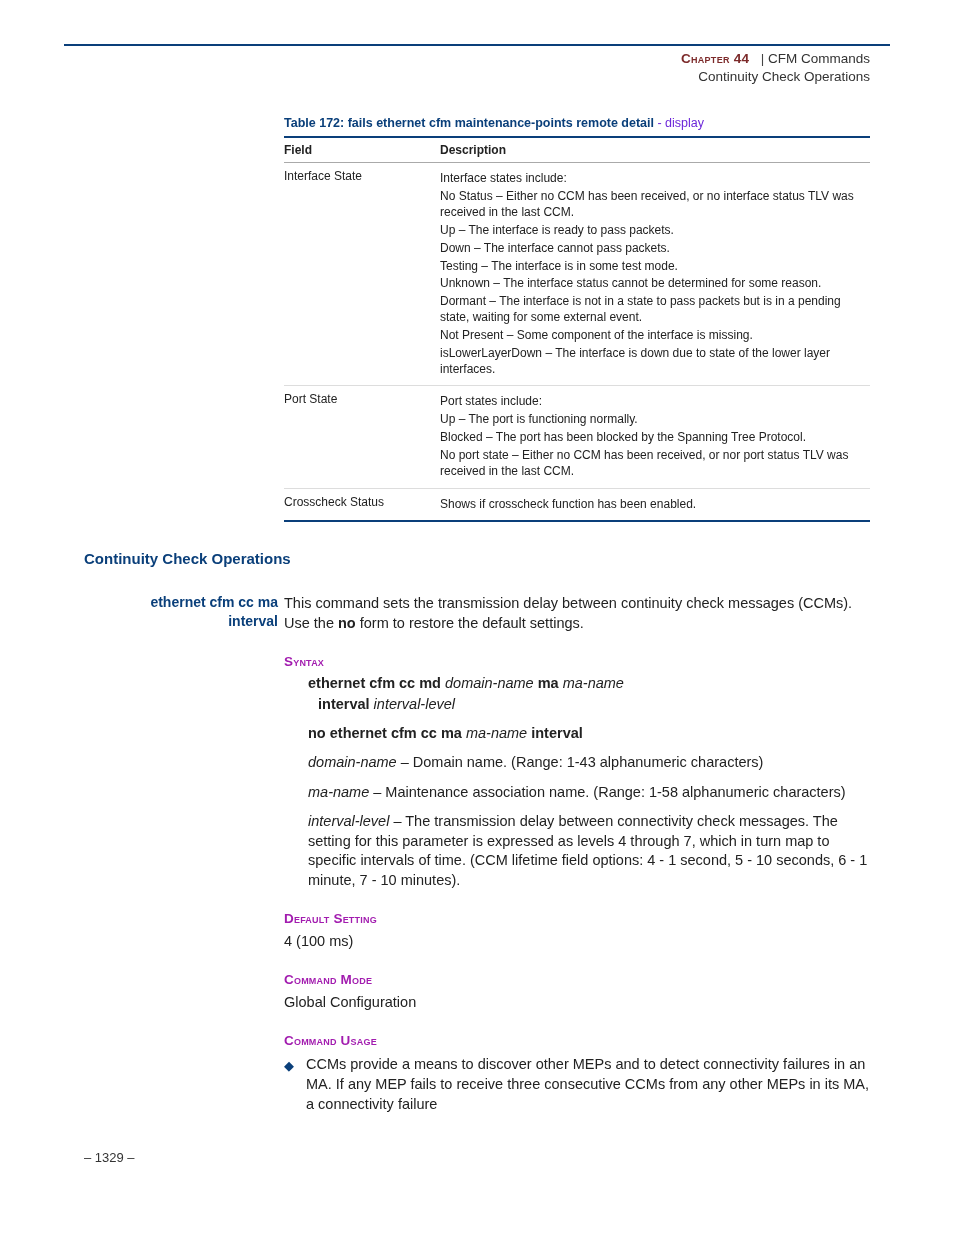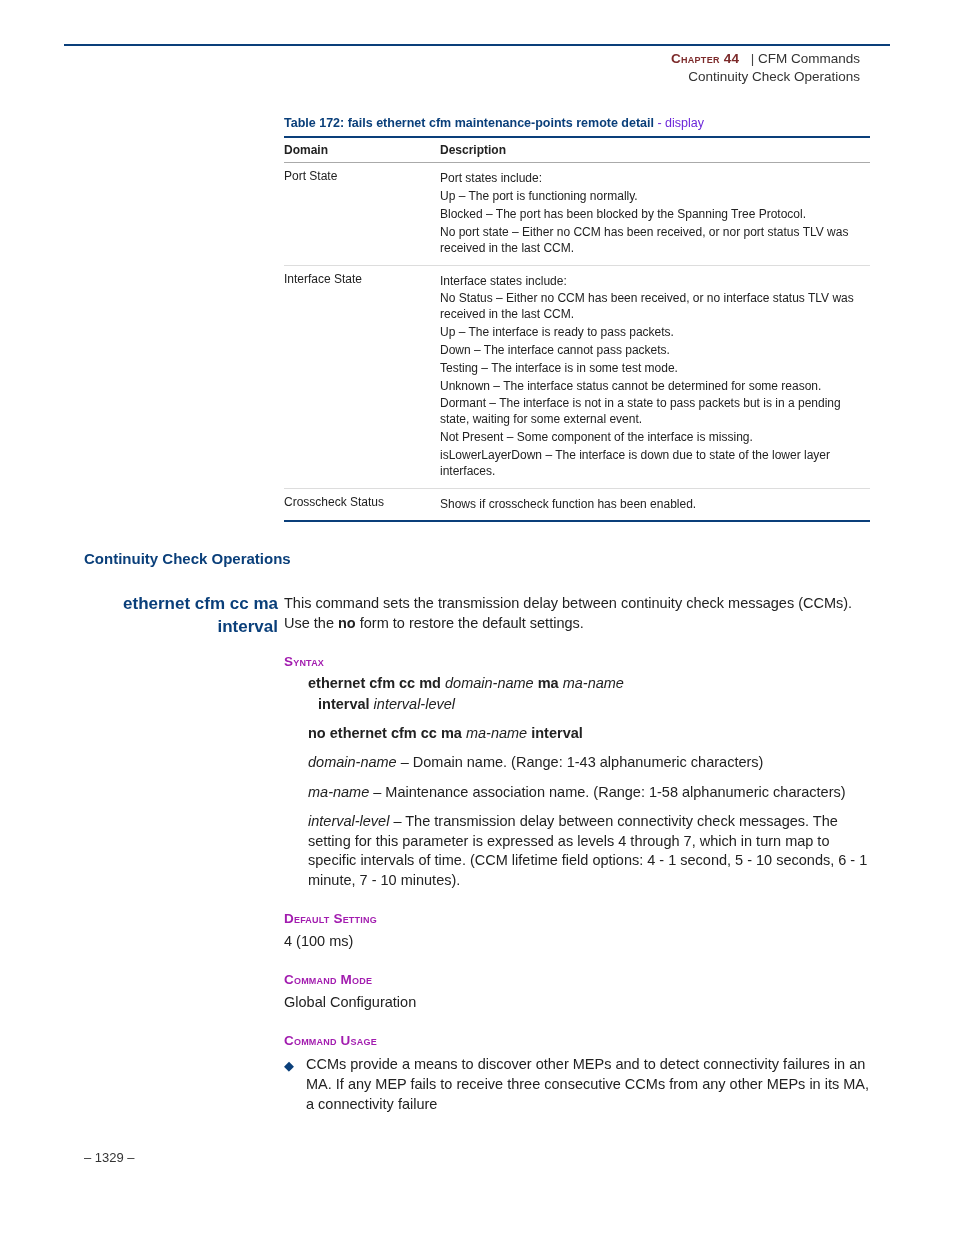--- a/index.html
+++ b/index.html
@@ -18,21 +18,21 @@
   .hr-top {
     border-top: 2px solid #0a3f7a;
     margin-bottom: 4px;
     margin-top: 0;
     margin-left: -20px;
     margin-right: -20px;
   }
   .header {
     text-align: right;
     font-size: 13.5px;
-    margin-right: 10px;
+    margin-right: 0;
     margin-bottom: 30px;
     line-height: 1.35;
   }
   .header .chapter-label {
     color: #7c2a2a;
     font-weight: bold;
     font-variant: small-caps;
     letter-spacing: 0.3px;
   }
   .header .sep { color: #444; }
@@ -77,21 +77,21 @@
     margin-top: 28px;
     margin-bottom: 26px;
     margin-left: 0;
   }
   .cmd-block { display: flex; }
   .cmd-name {
     width: 200px;
     text-align: right;
     color: #0a3f7a;
     font-weight: bold;
-    font-size: 17px;
+    font-size: 14px;
     line-height: 1.35;
     padding-right: 6px;
     box-sizing: border-box;
   }
   .cmd-body {
     flex: 1;
     font-size: 14.5px;
     line-height: 1.38;
   }
   .small-caps-heading {
@@ -135,49 +135,49 @@
     <span class="sub">Continuity Check Operations</span>
   </div>
 
   <div class="content">
     <div class="table-title">
       <span class="num">Table 172: fails ethernet cfm maintenance-points remote detail</span><span class="suffix"> - display</span>
     </div>
     <table class="desc">
       <thead>
         <tr>
-          <th>Domain</th>
+          <th>Field</th>
           <th>Description</th>
         </tr>
       </thead>
       <tbody id="tbody">
-          <tr>
-            <td class="f">Port State</td>
-            <td>
-              <div class="dl">Port states include:</div>
-              <div class="dl">Up – The port is functioning normally.</div>
-              <div class="dl">Blocked – The port has been blocked by the Spanning Tree Protocol.</div>
-              <div class="dl">No port state – Either no CCM has been received, or nor port status TLV was received in the last CCM.</div>
-            </td>
-          </tr>
           <tr>
             <td class="f">Interface State</td>
             <td>
               <div class="dl">Interface states include:</div>
               <div class="dl">No Status – Either no CCM has been received, or no interface status TLV was received in the last CCM.</div>
               <div class="dl">Up – The interface is ready to pass packets.</div>
               <div class="dl">Down – The interface cannot pass packets.</div>
               <div class="dl">Testing – The interface is in some test mode.</div>
               <div class="dl">Unknown – The interface status cannot be determined for some reason.</div>
               <div class="dl">Dormant – The interface is not in a state to pass packets but is in a pending state, waiting for some external event.</div>
               <div class="dl">Not Present – Some component of the interface is missing.</div>
               <div class="dl">isLowerLayerDown – The interface is down due to state of the lower layer interfaces.</div>
             </td>
           </tr>
           <tr>
+            <td class="f">Port State</td>
+            <td>
+              <div class="dl">Port states include:</div>
+              <div class="dl">Up – The port is functioning normally.</div>
+              <div class="dl">Blocked – The port has been blocked by the Spanning Tree Protocol.</div>
+              <div class="dl">No port state – Either no CCM has been received, or nor port status TLV was received in the last CCM.</div>
+            </td>
+          </tr>
+          <tr>
             <td class="f">Crosscheck Status</td>
             <td>
               <div class="dl">Shows if crosscheck function has been enabled.</div>
             </td>
           </tr>
         </tbody>
     </table>
   </div>
 
   <div class="section-heading">Continuity Check Operations</div>

